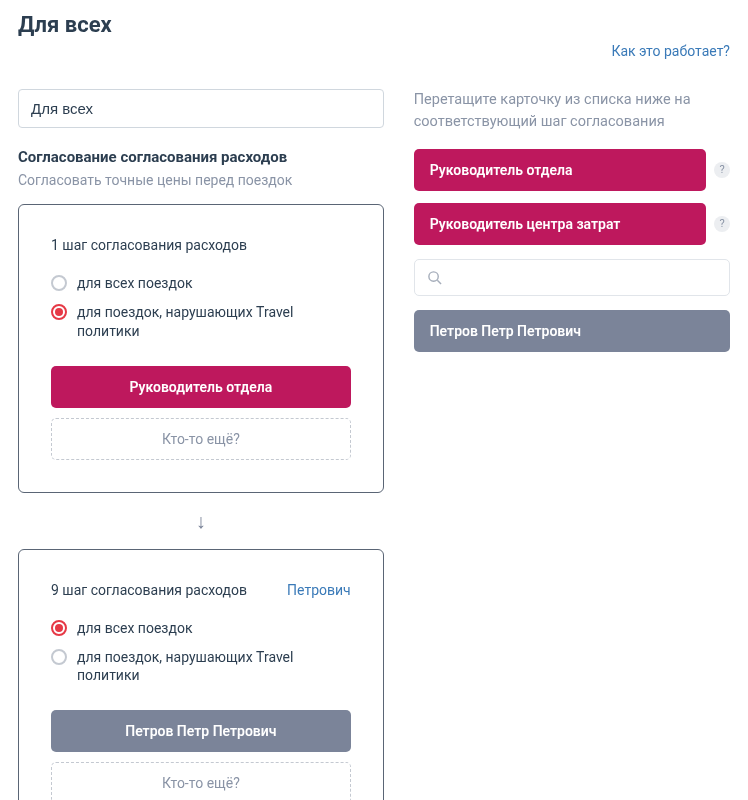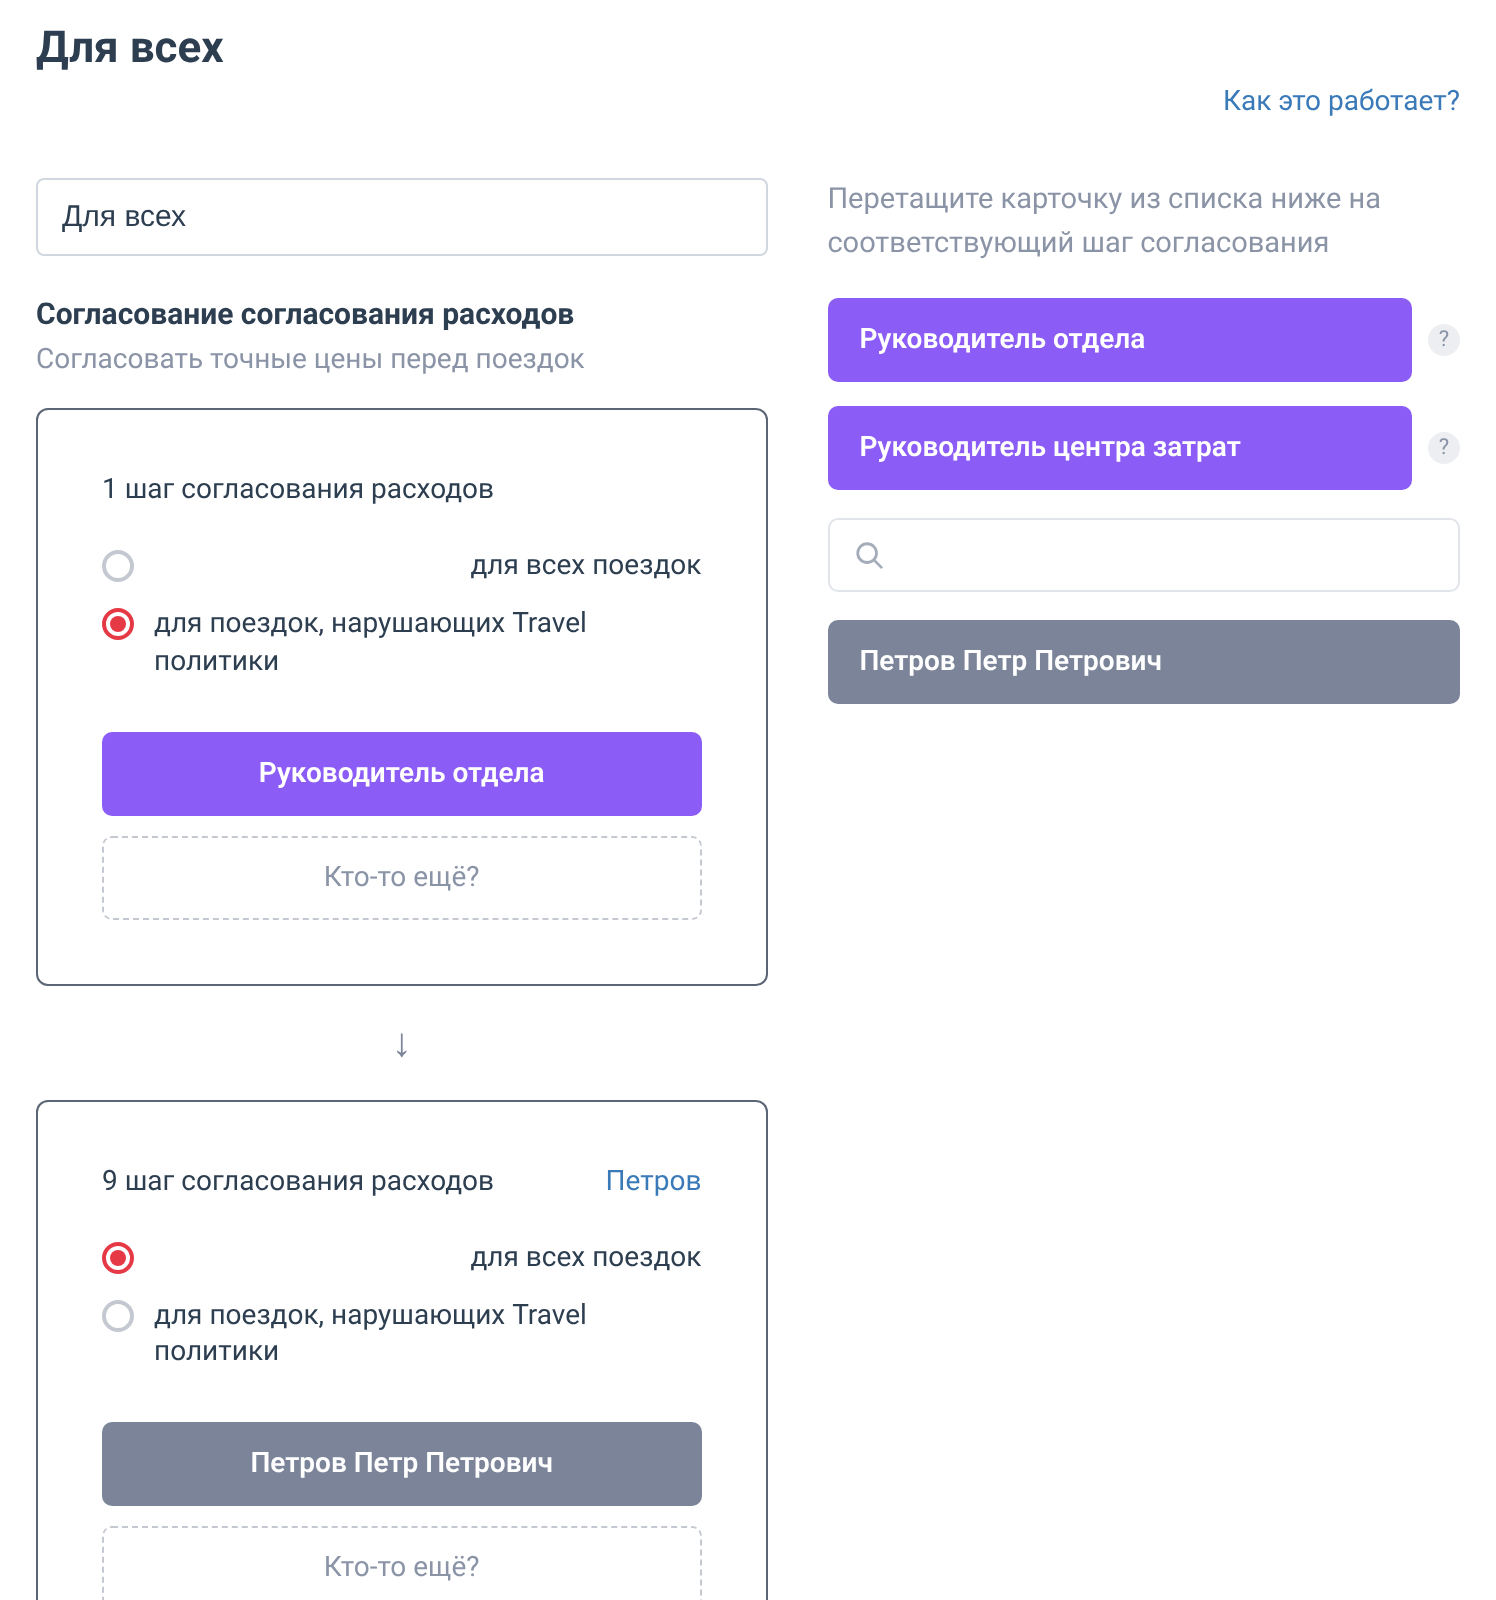--- a/index.html
+++ b/index.html
@@ -35,21 +35,20 @@
     .step-title { font-size: 14px; color: #2c3e50; }
     .delete-link { font-size: 14px; color: #3a7ab8; cursor: pointer; }
     .radio-group { margin-bottom: 20px; }
     .radio-item {
       display: flex;
       align-items: flex-start;
       gap: 10px;
       padding: 5px 0;
       font-size: 14px;
       cursor: pointer;
-      justify-content: space-between;
     }
     .radio-circle {
       width: 16px;
       height: 16px;
       border: 2px solid #c4c9d1;
       border-radius: 50%;
       flex-shrink: 0;
       margin-top: 1px;
       display: flex;
       align-items: center;
@@ -68,21 +67,21 @@
       width: 100%;
       padding: 13px 0;
       border-radius: 5px;
       text-align: center;
       font-size: 14px;
       font-weight: 600;
       color: #fff;
       cursor: grab;
       margin-bottom: 10px;
     }
-    .chip-red { background: #8b5cf6; }
+    .chip-red { background: #be185d; }
     .chip-slate { background: #7b8499; }
     .dashed-slot {
       border: 1.5px dashed #c4c9d1;
       border-radius: 5px;
       padding: 12px 0;
       text-align: center;
       font-size: 14px;
       color: #8a94a6;
       cursor: pointer;
       margin-top: 10px;
@@ -174,21 +173,21 @@
       <div class="approver-chip chip-red">Руководитель отдела</div>
       <div class="dashed-slot">Кто-то ещё?</div>
     </div>
 
     <div class="arrow-down">↓</div>
 
     
     <div class="step-card">
       <div class="step-header">
         <div class="step-title">9 шаг согласования расходов</div>
-        <div class="delete-link">Петров</div>
+        <div class="delete-link">Петрович</div>
       </div>
       <div class="radio-group">
         <div class="radio-item">
           <span class="radio-circle selected"></span>
           <span class="radio-label">для всех поездок</span>
         </div>
         <div class="radio-item">
           <span class="radio-circle"></span>
           <span class="radio-label">для поездок, нарушающих Travel политики</span>
         </div>

